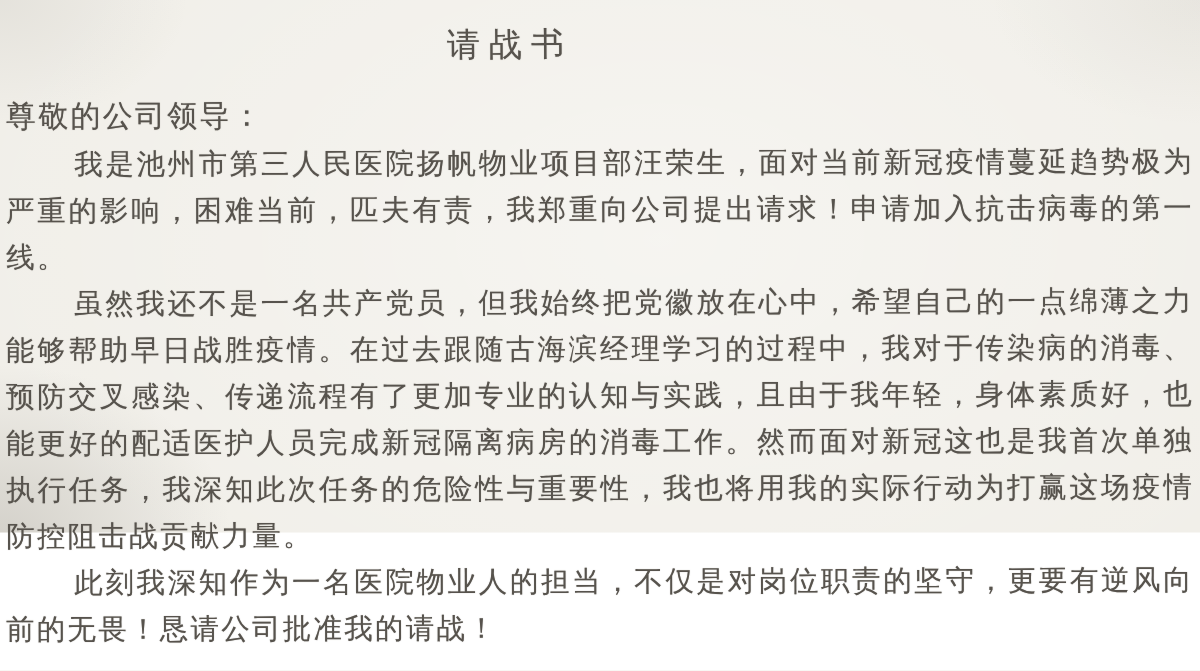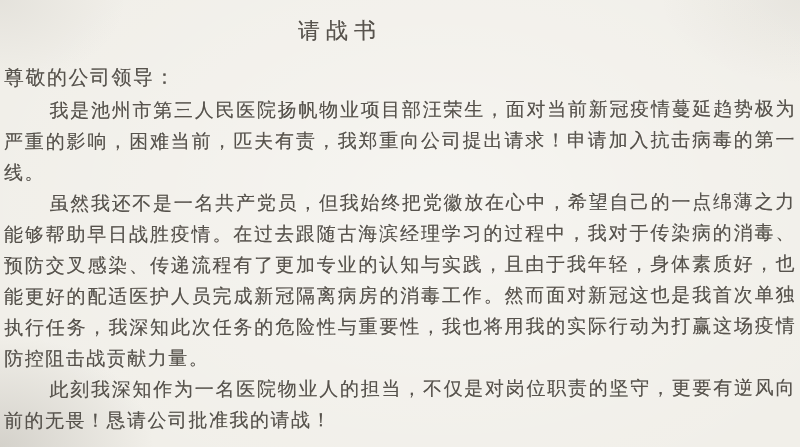--- a/index.html
+++ b/index.html
@@ -6,21 +6,21 @@
     margin: 0;
     padding: 0;
     width: 800px;
     height: 447px;
     overflow: hidden;
     font-family: "DejaVu Sans", sans-serif;
   }
   .paper {
     position: relative;
     width: 800px;
-    height: 447px;
+    height: 355px;
     box-sizing: border-box;
     background:
       radial-gradient(ellipse 220px 160px at 0% 100%, rgba(110,105,95,0.22), transparent 70%),
       radial-gradient(ellipse 180px 120px at 0% 0%, rgba(120,115,105,0.10), transparent 70%),
       radial-gradient(ellipse 200px 120px at 100% 0%, rgba(120,115,105,0.08), transparent 70%),
       radial-gradient(ellipse 600px 400px at 55% 45%, rgba(255,255,255,0.35), transparent 80%),
       #f1efe9;
     color: #57534d;
     letter-spacing: 1.5px;
   }

